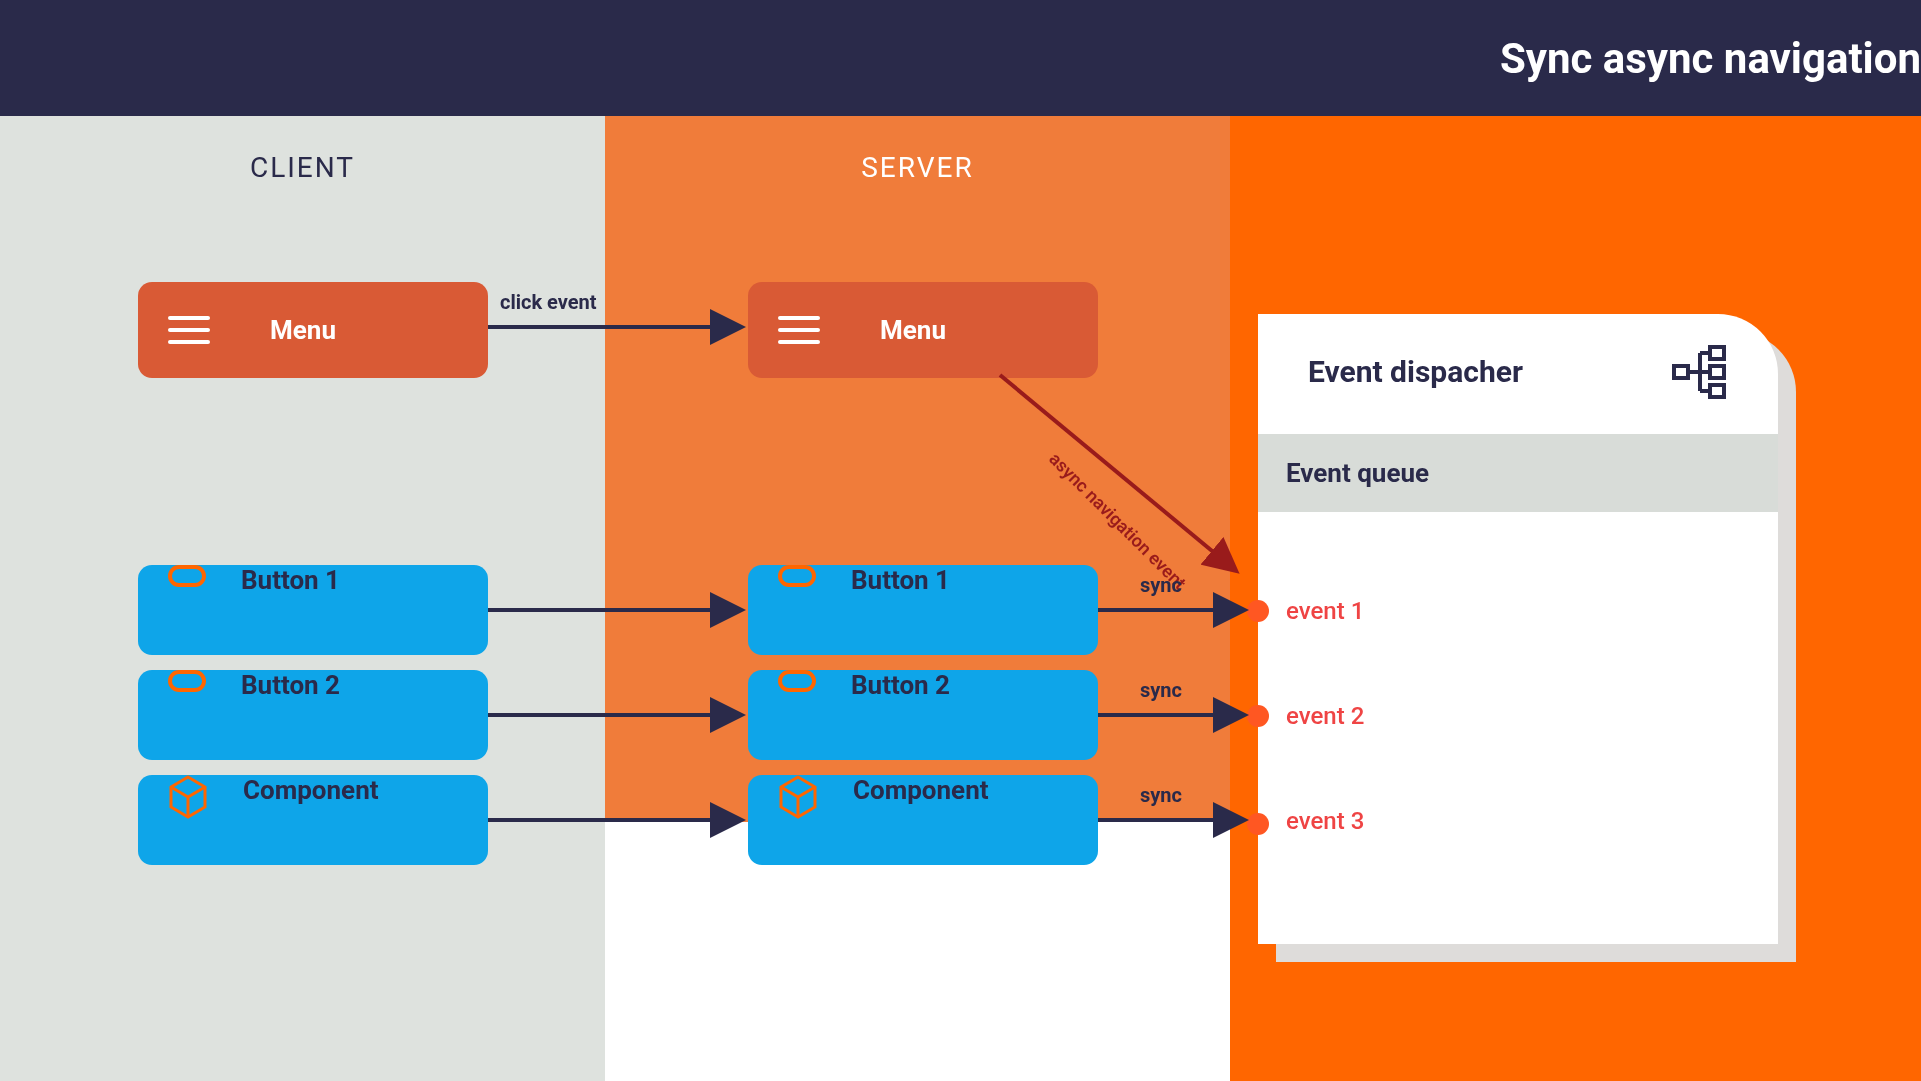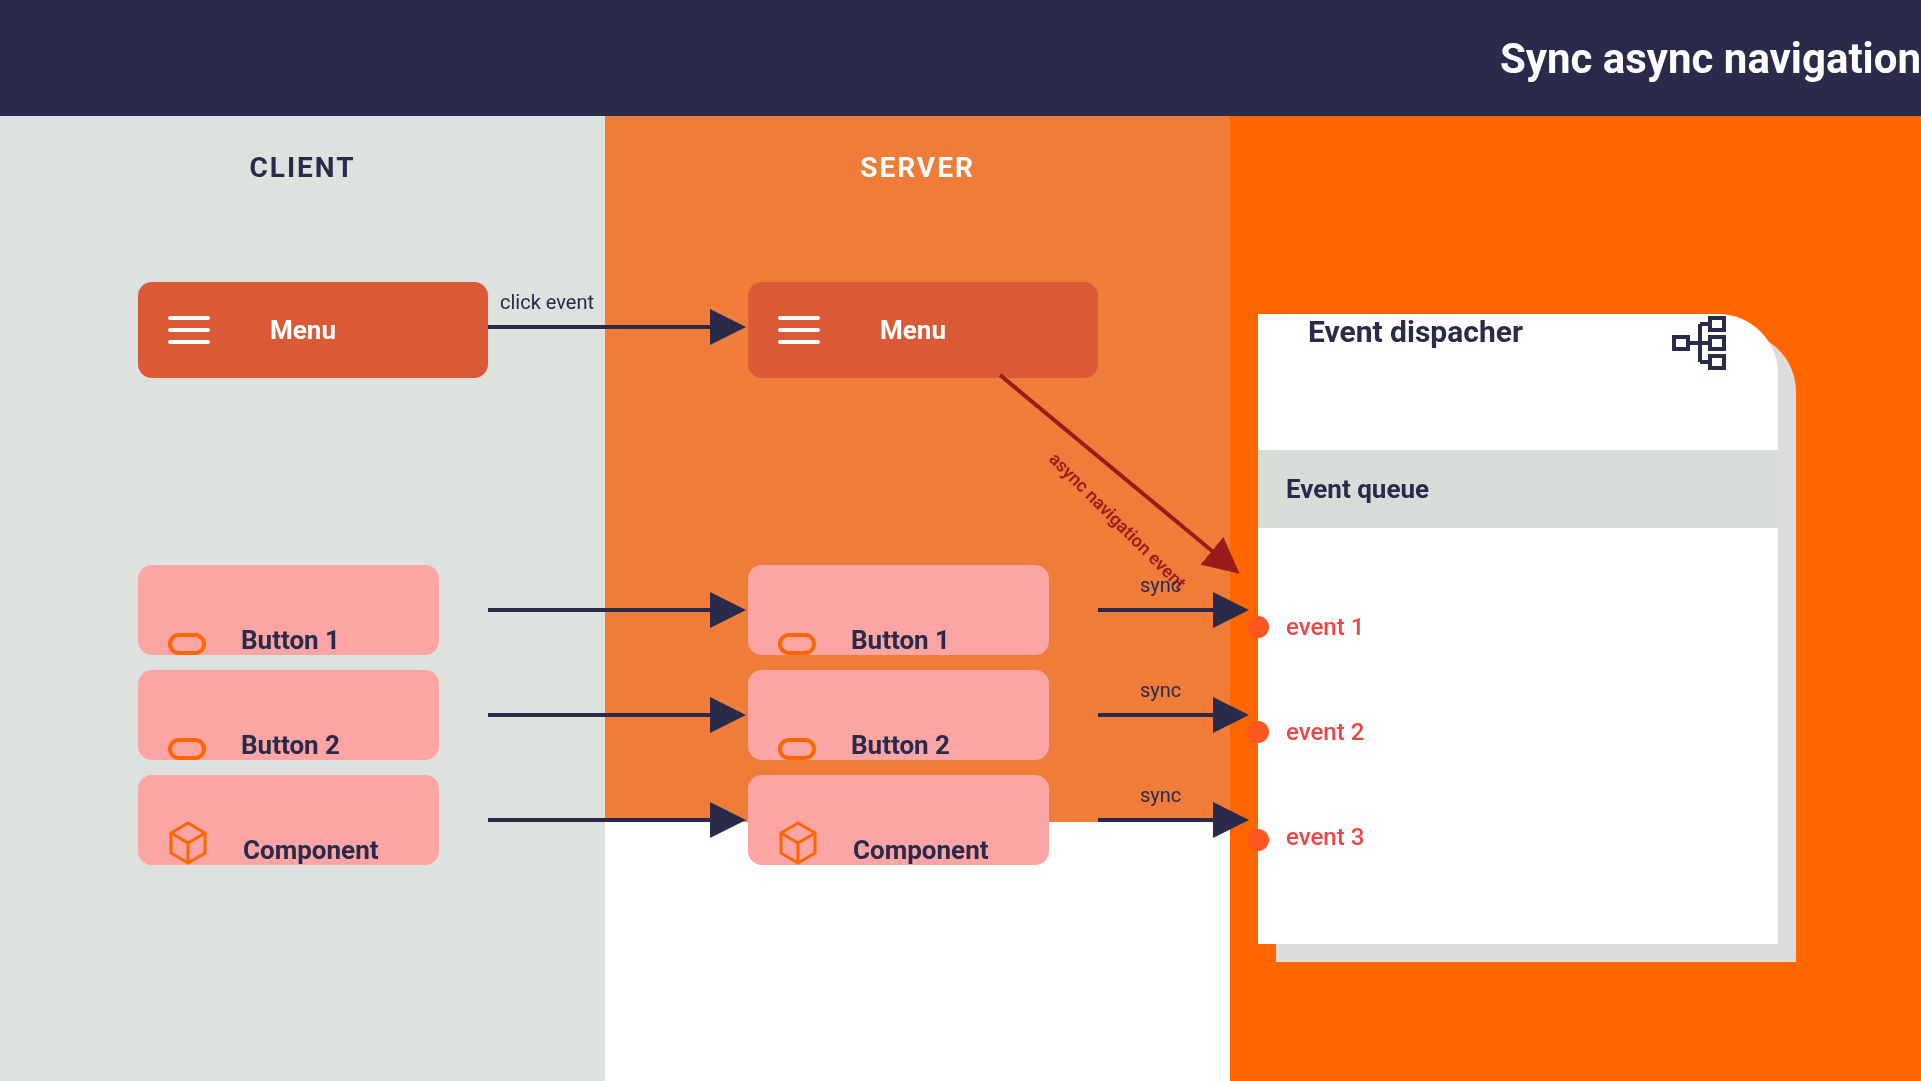--- a/index.html
+++ b/index.html
@@ -48,21 +48,21 @@
     height: 965px;
     background: #ff6600;
   }
 
   .panel-label {
     position: absolute;
     top: 35px;
     width: 100%;
     text-align: center;
     font-size: 28px;
-    font-weight: 700;
+    font-weight: 400;
     letter-spacing: 2px;
   }
   .panel-label.client { color: #2a2a4a; }
   .panel-label.server { color: #ffffff; }
 
   
   .menu-pill {
     position: absolute;
     width: 350px;
     height: 96px;
@@ -79,26 +79,26 @@
 
   .hamburger {
     width: 42px; height: 28px;
     display: flex; flex-direction: column; justify-content: space-between;
   }
   .hamburger div { height: 4px; background: #fff; border-radius: 2px; }
 
   
   .card {
     position: absolute;
-    width: 301px;
+    width: 350px;
     height: 90px;
-    background: #fca5a5;
+    background: #0ea5e9;
     border-radius: 14px;
     display: flex;
-    align-items: flex-end;
+    align-items: flex-start;
     padding-left: 30px;
     gap: 35px;
   }
   .card-label { color: #2a2a4a; font-size: 26px; font-weight: 700; }
 
   .icon-pill {
     width: 38px; height: 22px;
     border: 4px solid #ff6600;
     border-radius: 14px;
   }
@@ -122,23 +122,23 @@
     top: 314px; left: 1258px;
     width: 520px;
     height: 630px;
     background: #ffffff;
     border-radius: 0 60px 0 0;
     box-shadow: 18px 18px 0 0 #dedcda;
     display: flex;
     flex-direction: column;
   }
   .dispatcher-header {
-    height: 136px;
-    display: flex;
-    align-items: flex-start;
+    height: 120px;
+    display: flex;
+    align-items: center;
     justify-content: space-between;
     padding: 0 50px 5px 50px;
   }
   .dispatcher-title {
     color: #2a2a4a;
     font-size: 30px;
     font-weight: 700;
   }
   .queue-bar {
     height: 78px;
@@ -178,21 +178,21 @@
     position: absolute;
     top: 0; left: 0;
     width: 1921px; height: 1081px;
     pointer-events: none;
   }
 
   .lbl {
     position: absolute;
     color: #2a2a4a;
     font-size: 20px;
-    font-weight: 400;
+    font-weight: 700;
   }
   .lbl.click { top: 290px; left: 500px; }
   .lbl.sync1 { top: 573px; left: 1140px; }
   .lbl.sync2 { top: 678px; left: 1140px; }
   .lbl.sync3 { top: 783px; left: 1140px; }
 
   .lbl-async {
     position: absolute;
     top: 448px; left: 1060px;
     color: #991b1b;

